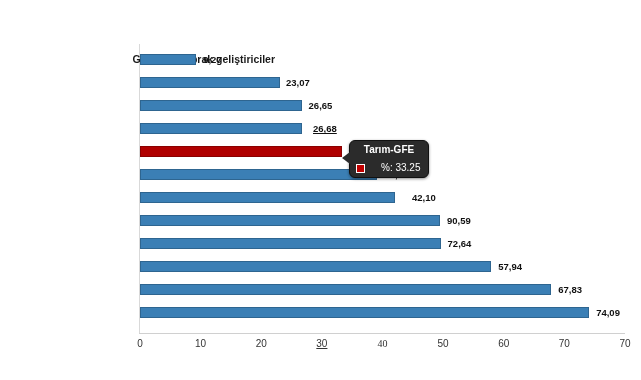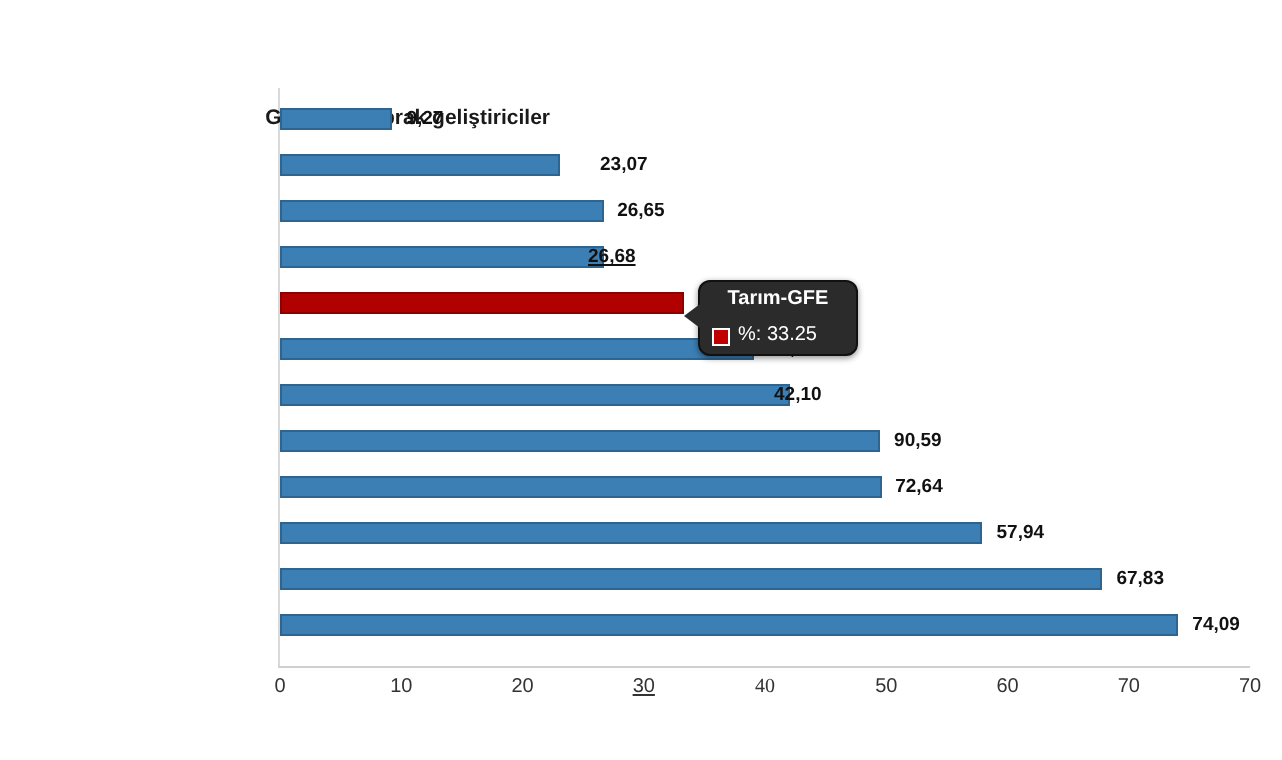--- a/index.html
+++ b/index.html
@@ -110,21 +110,21 @@
     font-size: 10px;
     font-weight: 700;
     color: #ffffff;
     text-align: center;
     line-height: 12px;
     white-space: nowrap;
   }
   .tooltip-row {
     display: flex;
     align-items: flex-end;
-    gap: 4px;
+    gap: 16px;
     margin-top: 6px;
   }
   .tooltip-swatch {
     width: 9px;
     height: 9px;
     background: #c00000;
     border: 1px solid #ffffff;
     box-sizing: border-box;
     flex: 0 0 auto;
   }
@@ -157,46 +157,46 @@
   <div class="plot-area">
     <div id="rows-container">
         <div class="row" style="top: 4px;">
           <div class="cat-label">Gübre ve toprak geliştiriciler</div>
           <div class="bar" style="width: 56.1994px; left: 1px;"></div>
           <div class="bar-value" style="left: 64.1994px;">9,27</div>
         </div>
         <div class="row" style="top: 27px;">
           <div class="cat-label">Tarımsal ilaçlar</div>
           <div class="bar" style="width: 139.862px; left: 1px;"></div>
-          <div class="bar-value" style="left: 161px;">23,07</div>
+          <div class="bar-value" style="left: 147px;">23,07</div>
         </div>
         <div class="row" style="top: 50px;">
           <div class="cat-label">Hayvan yemi</div>
           <div class="bar" style="width: 161.566px; left: 1px;"></div>
           <div class="bar-value" style="left: 169.566px;">26,65</div>
         </div>
         <div class="row" style="top: 73px;">
           <div class="cat-label">Enerji  ve yağlayıcılar</div>
           <div class="bar" style="width: 161.748px; left: 1px;"></div>
-          <div class="bar-value" style="left: 155px; text-decoration: underline;">26,68</div>
+          <div class="bar-value" style="left: 174px; text-decoration: underline;">26,68</div>
         </div>
         <div class="row" style="top: 96px;">
           <div class="cat-label">Tarım-GFE</div>
           <div class="bar highlight" style="width: 201.578px; left: 1px;"></div>
           <div class="bar-value" style="left: 209.578px;">33,25</div>
         </div>
         <div class="row" style="top: 119px;">
           <div class="cat-label">Bina bakım masrafları</div>
           <div class="bar" style="width: 237.407px; left: 1px;"></div>
           <div class="bar-value" style="left: 245.407px;">39,16</div>
         </div>
         <div class="row" style="top: 142px;">
           <div class="cat-label">Binalar</div>
           <div class="bar" style="width: 255.231px; left: 1px;"></div>
-          <div class="bar-value" style="left: 248px;">42,10</div>
+          <div class="bar-value" style="left: 273px;">42,10</div>
         </div>
         <div class="row" style="top: 165px;">
           <div class="cat-label">Malzemeler</div>
           <div class="bar" style="width: 300.033px; left: 1px;"></div>
           <div class="bar-value" style="left: 308.033px;">90,59</div>
         </div>
         <div class="row" style="top: 188px;">
           <div class="cat-label">Makine bakım masrafları</div>
           <div class="bar" style="width: 300.579px; left: 1px;"></div>
           <div class="bar-value" style="left: 308.579px;">72,64</div>

